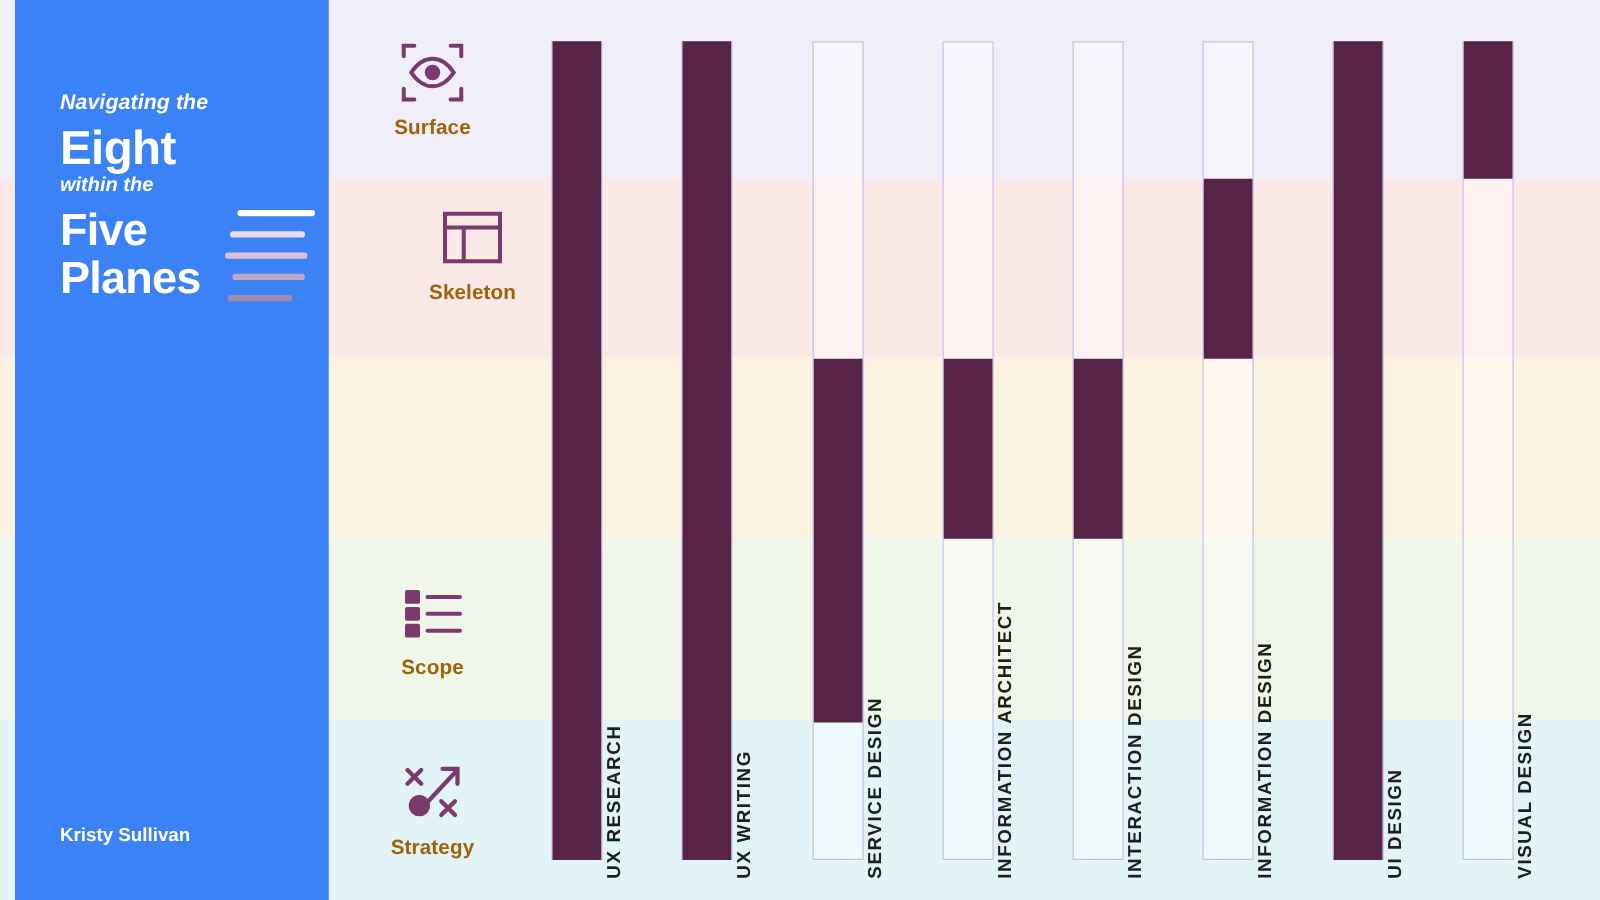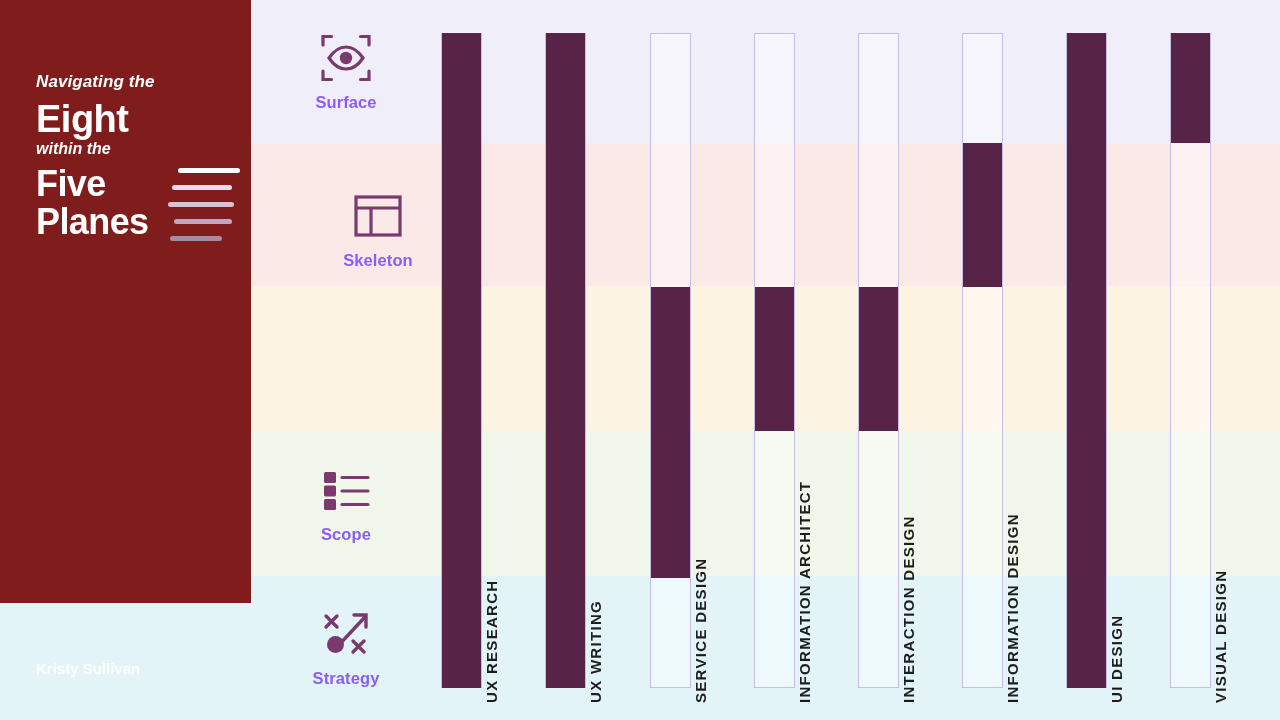--- a/index.html
+++ b/index.html
@@ -9,22 +9,22 @@
     background:#ffffff;
   }
   .stage{position:relative;width:1280px;height:720px;overflow:hidden;}
 
   
   .bands{position:absolute;left:0;top:0;width:1280px;height:720px;}
   .band{position:absolute;left:0;width:1280px;}
 
   
   .sidebar{
-    position:absolute;left:0;top:0;width:251px;height:603px;
-    background:#7f1d1d;color:#ffffff;z-index:6;
+    position:absolute;left:12px;top:0;width:251px;height:720px;
+    background:#3b82f6;color:#ffffff;z-index:6;
   }
   .side-inner{position:absolute;left:36px;top:72px;width:200px;}
   .s-nav{font-style:italic;font-weight:bold;font-size:17px;letter-spacing:.1px;color:#ffffff;}
   .s-eight{font-weight:bold;font-size:38px;line-height:1.04;margin-top:8px;letter-spacing:-.5px;}
   .s-disc{font-weight:bold;font-size:21px;line-height:1.1;margin-top:1px;letter-spacing:-.2px;}
   .s-within{font-style:italic;font-weight:bold;font-size:16px;}
   .s-five{font-weight:bold;font-size:36px;line-height:1.06;margin-top:7px;letter-spacing:-.6px;}
   .s-planes{font-weight:bold;font-size:36px;line-height:1.06;letter-spacing:-.6px;}
   .s-of{font-weight:bold;font-size:20px;line-height:1.1;margin-top:1px;}
   .s-ux{font-weight:bold;font-size:56px;line-height:1;margin-top:-2px;letter-spacing:-1px;}
@@ -32,21 +32,21 @@
   .dashes{position:absolute;left:168px;top:168px;width:70px;}
   .dash{height:5px;border-radius:3px;margin-bottom:12px;}
 
   .byline{position:absolute;left:36px;top:660px;font-weight:bold;font-size:15px;color:#ffffff;}
 
   
   .plane-col{position:absolute;left:251px;top:0;width:190px;height:720px;z-index:4;}
   .plane-row{position:absolute;left:0;width:190px;display:flex;flex-direction:column;
              align-items:center;justify-content:center;}
   .plane-icon{width:52px;height:52px;display:block;}
-  .plane-label{margin-top:9px;font-weight:bold;font-size:16.5px;color:#8b5cf6;letter-spacing:.1px;}
+  .plane-label{margin-top:9px;font-weight:bold;font-size:16.5px;color:#a16207;letter-spacing:.1px;}
 
   
   .bars{position:absolute;left:0;top:0;width:1280px;height:720px;z-index:3;}
   .bar-track{position:absolute;top:33px;height:655px;box-sizing:border-box;}
   .bar-fill{position:absolute;left:0;width:100%;background:#572448;box-sizing:border-box;}
 
   .bar-label{
     position:absolute;font-size:15px;font-weight:bold;color:#1d1d1d;
     letter-spacing:1.3px;white-space:nowrap;
     transform-origin:left bottom;
@@ -107,21 +107,21 @@
           <svg viewBox="0 0 52 52" class="plane-icon">
             <g fill="none" stroke="#7a3a6e" stroke-width="3.2" stroke-linecap="round">
               <path d="M3 13V4.5h8.5M40.5 4.5H49V13M49 39v8.5h-8.5M11.5 47.5H3V39"></path>
               <path d="M9 26c5-7.5 11-11 17-11s12 3.5 17 11c-5 7.5-11 11-17 11S14 33.5 9 26z"></path>
             </g>
             <circle cx="26" cy="26" r="6.2" fill="#7a3a6e"></circle>
           </svg>
         </span>
         <div class="plane-label">Surface</div>
       </div>
-      <div class="plane-row" style="top: 158px; height: 143px; padding-left: 32px;">
+      <div class="plane-row" style="top: 132px; height: 143px; padding-left: 32px;">
         <span>
           <svg viewBox="0 0 52 52" class="plane-icon">
             <g fill="none" stroke="#7a3a6e" stroke-width="3.2">
               <rect x="4" y="7" width="44" height="38"></rect>
               <path d="M4 18h44M19 18v27"></path>
             </g>
           </svg>
         </span>
         <div class="plane-label">Skeleton</div>
       </div>

